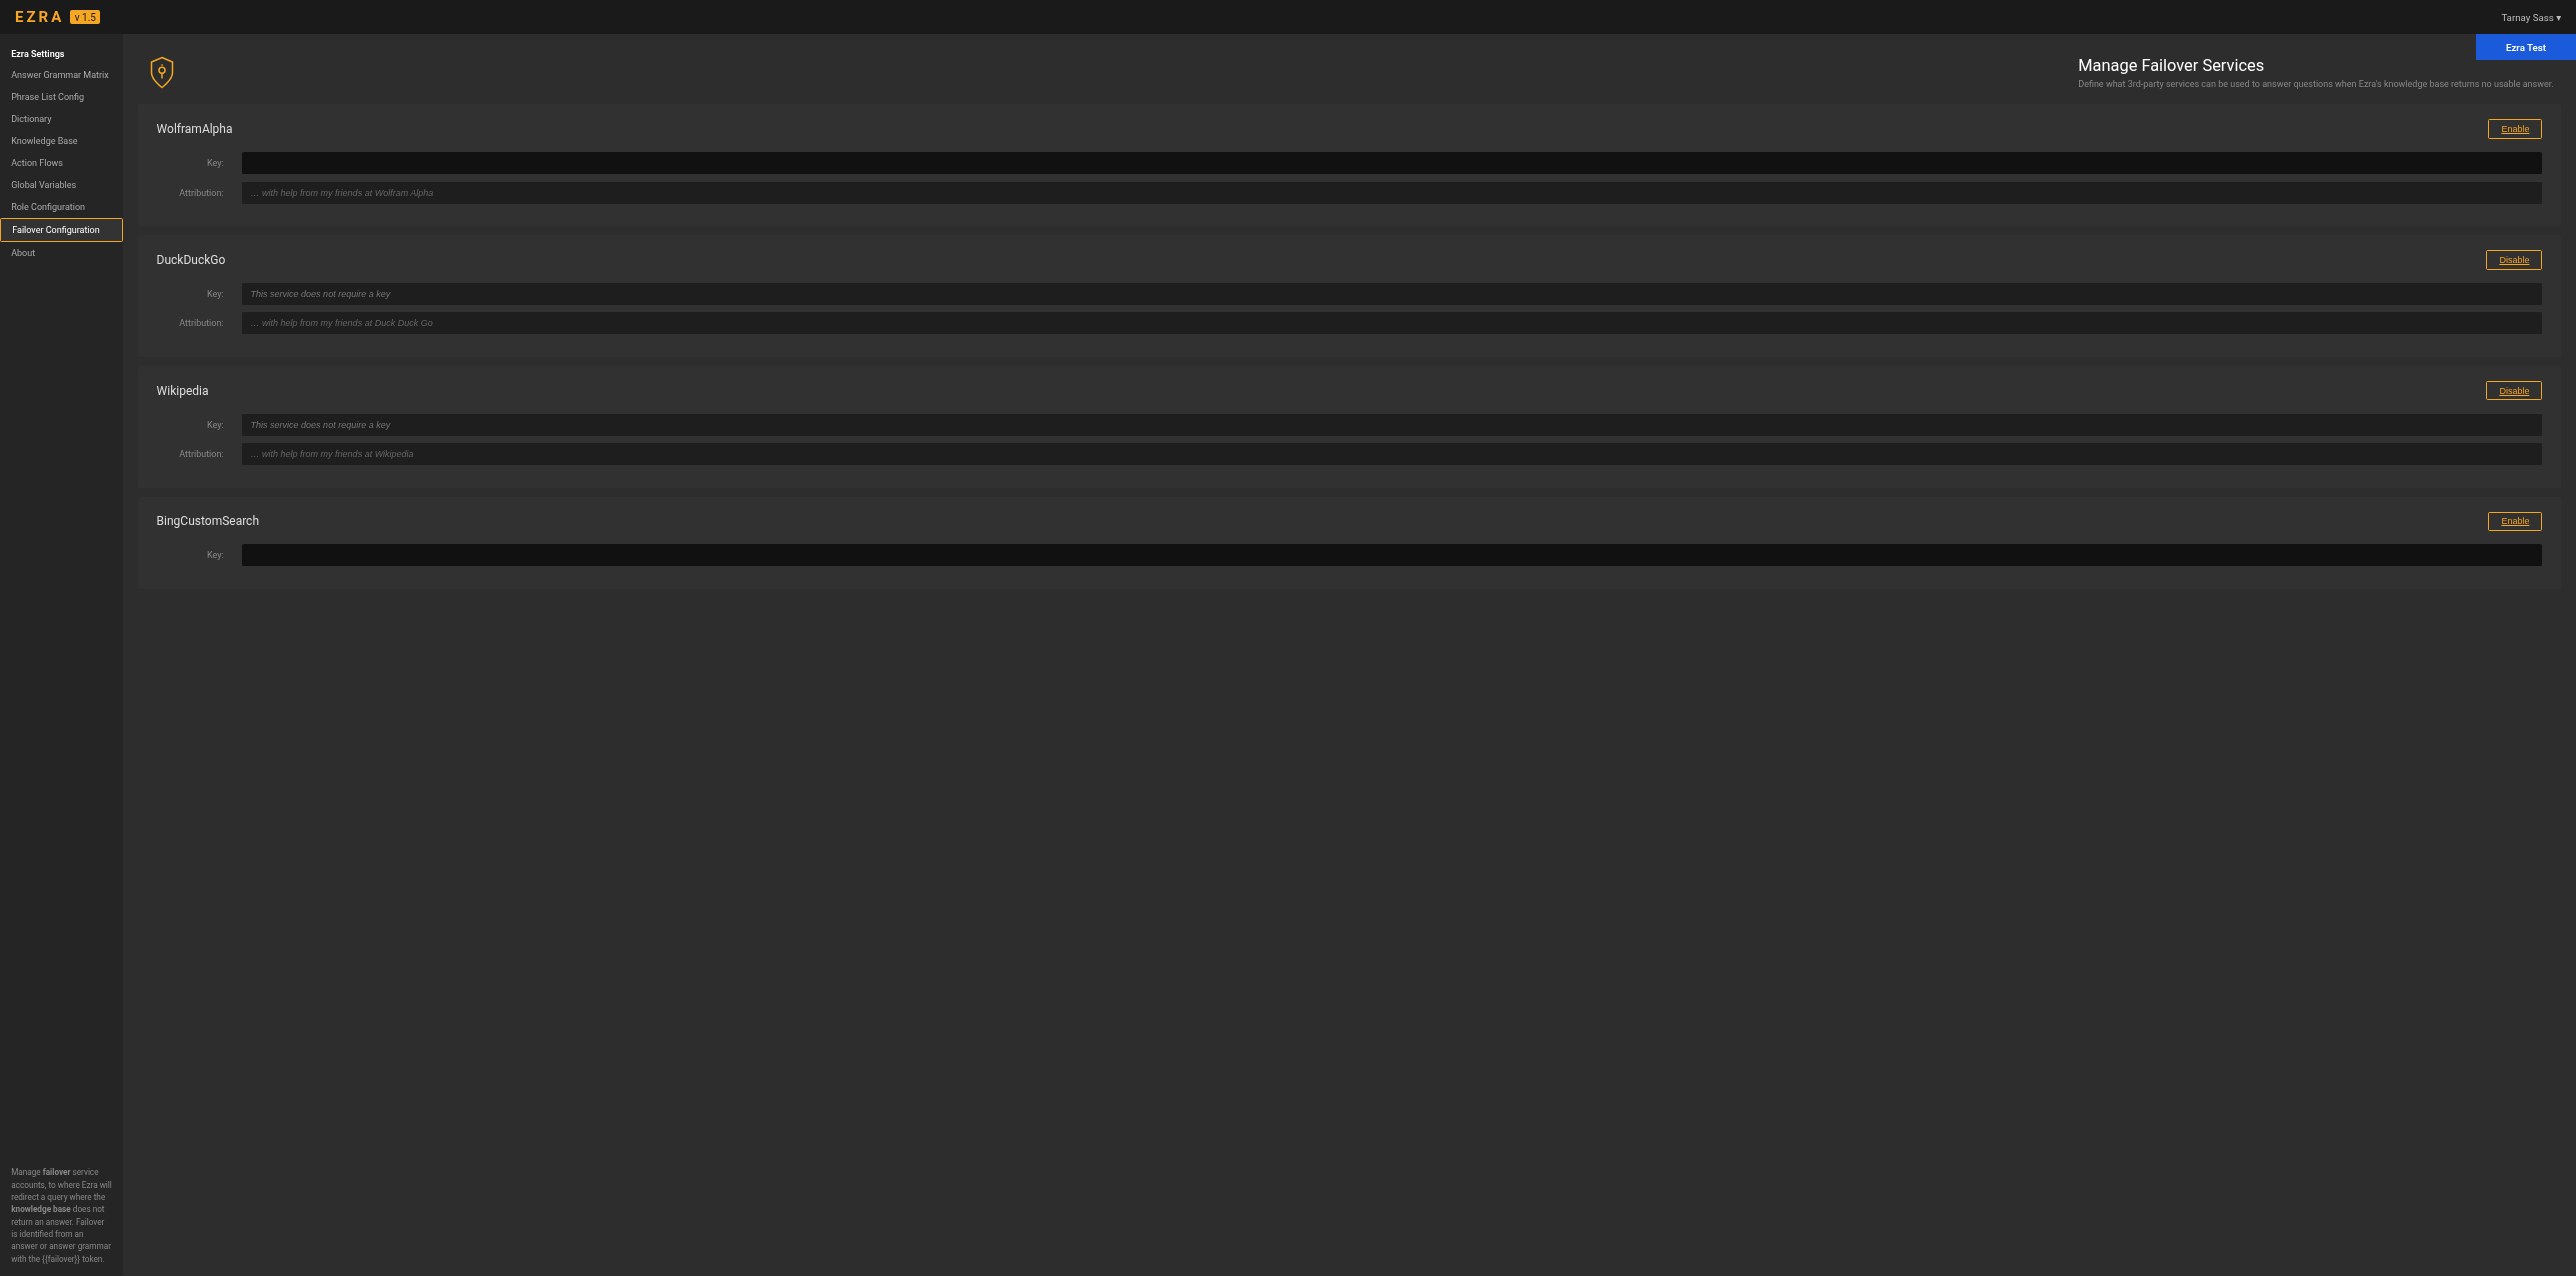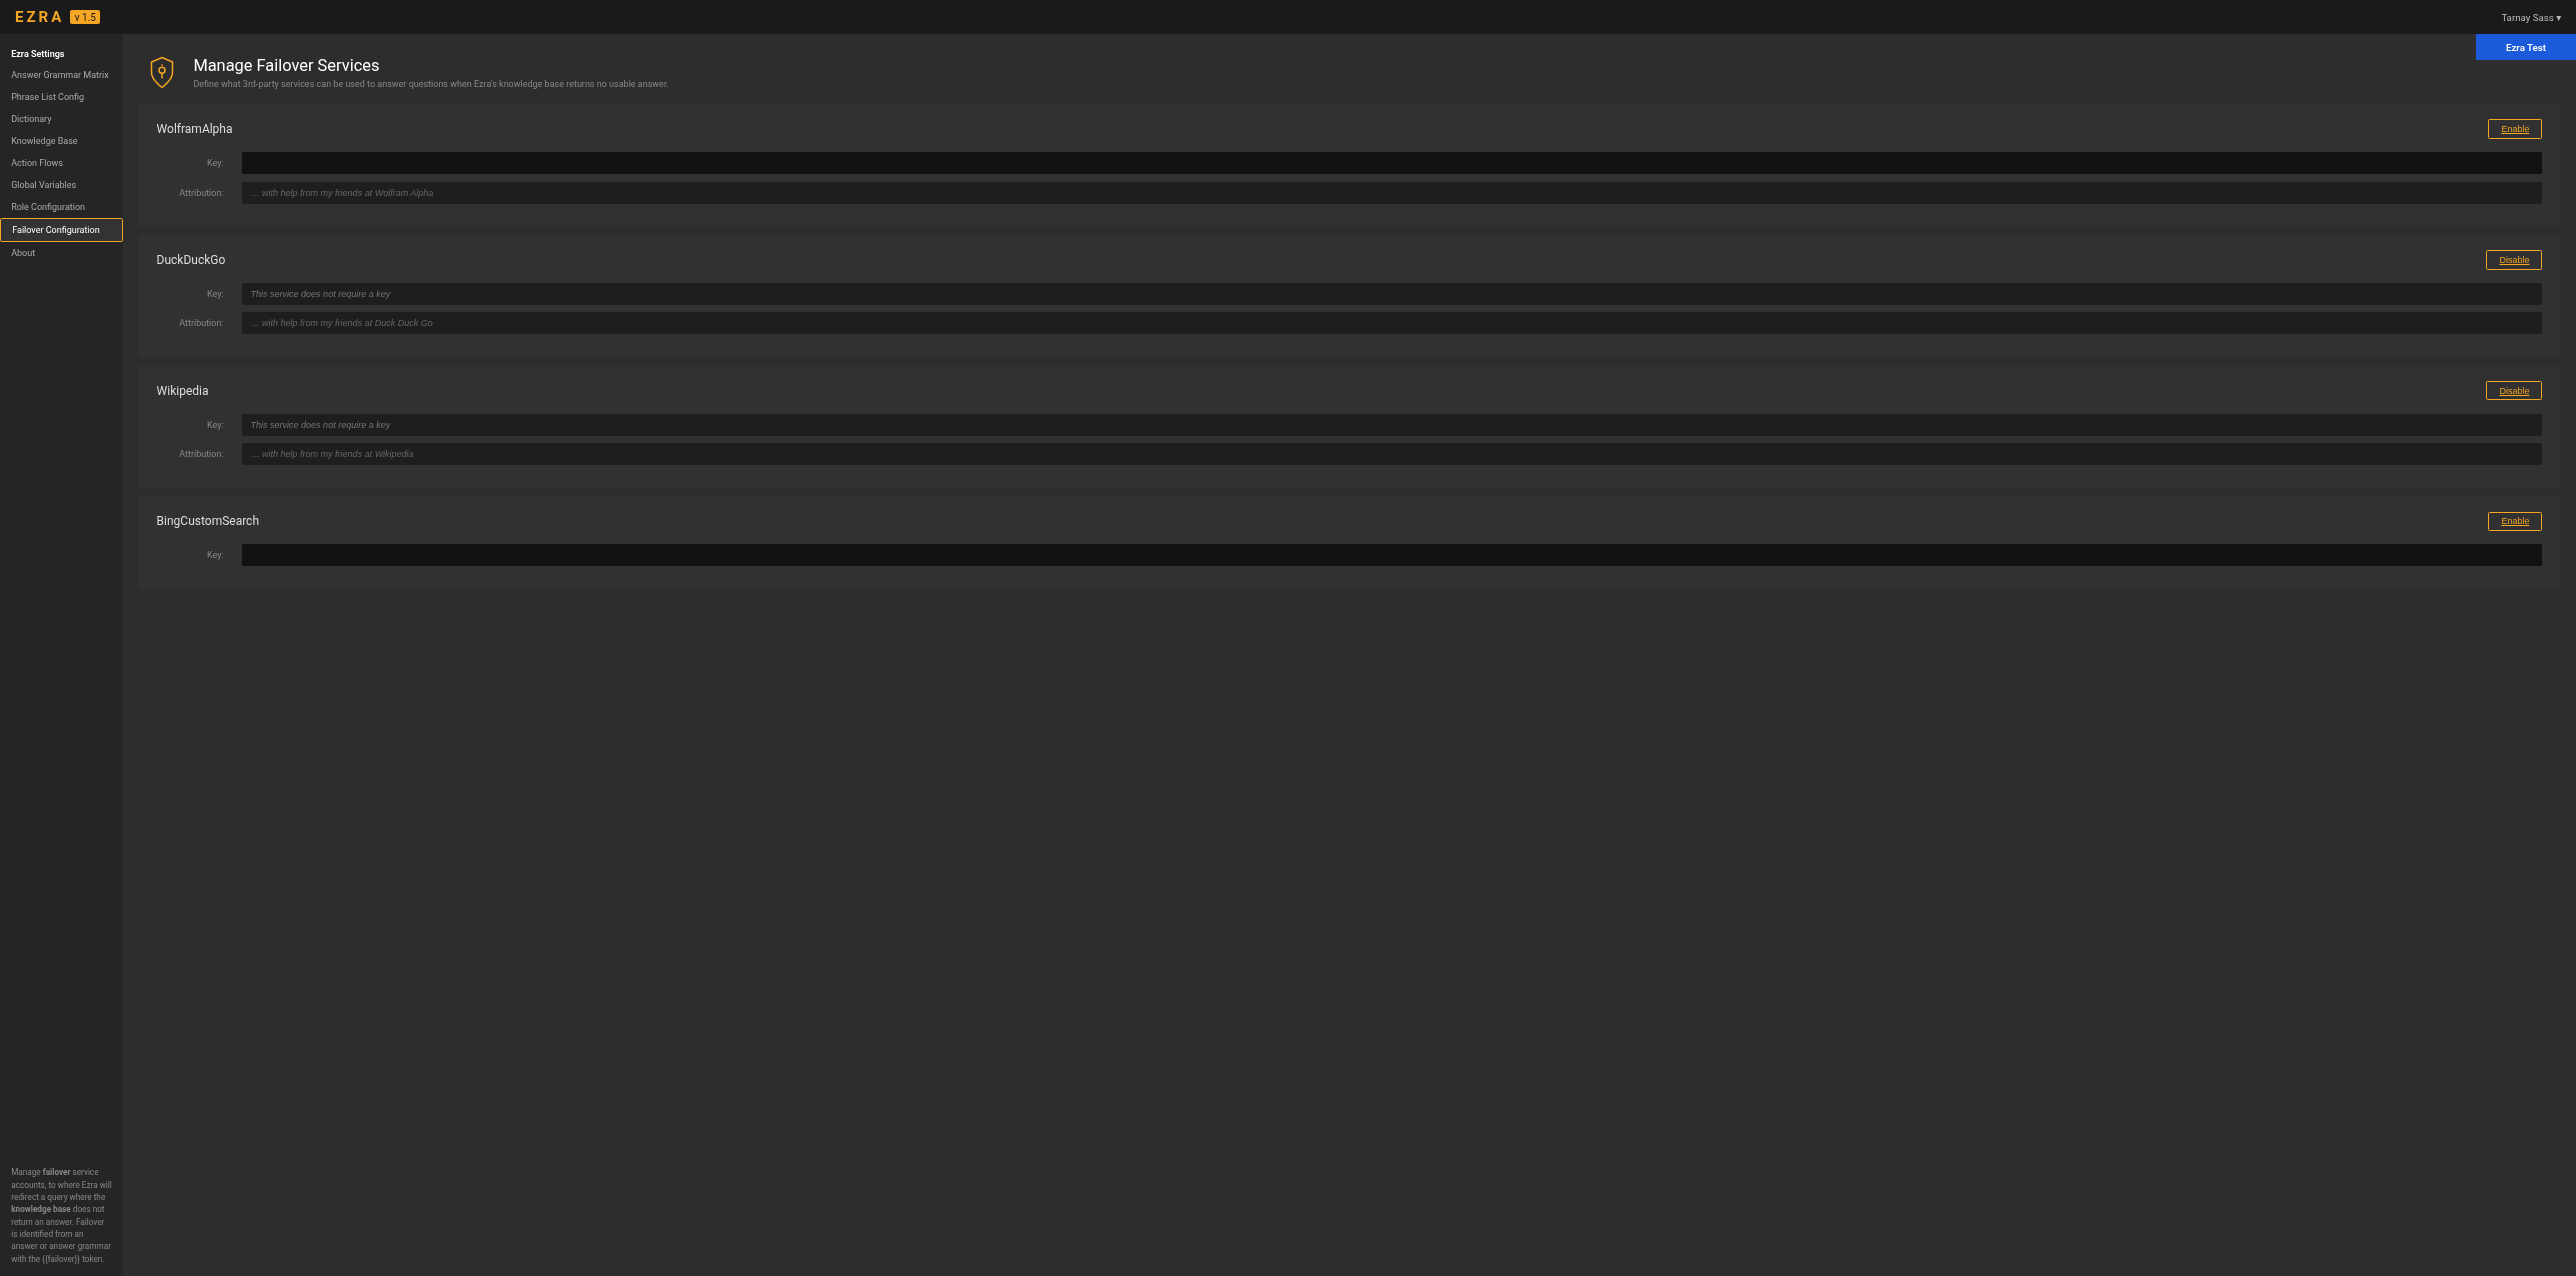--- a/index.html
+++ b/index.html
@@ -112,22 +112,23 @@
       font-weight: 600;
       padding: 7.5px 30px;
       cursor: pointer;
       z-index: 10;
     }
 
     
     .page-header {
       display: flex;
       align-items: flex-start;
-      gap: 15px;
+      gap: 26px;
       padding: 22.4px 22.4px 15px;
+      justify-content: space-between;
     }
     .page-icon {
       width: 33px;
       height: 33px;
       flex-shrink: 0;
       display: flex;
       align-items: center;
       justify-content: center;
     }
     .page-header-text h1 {

